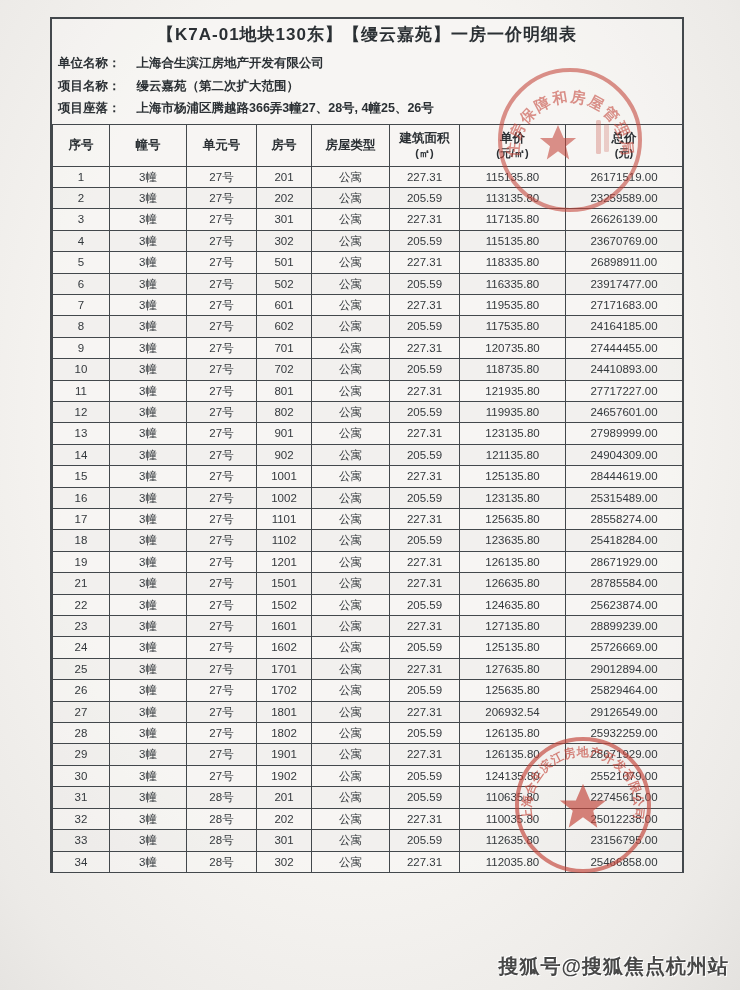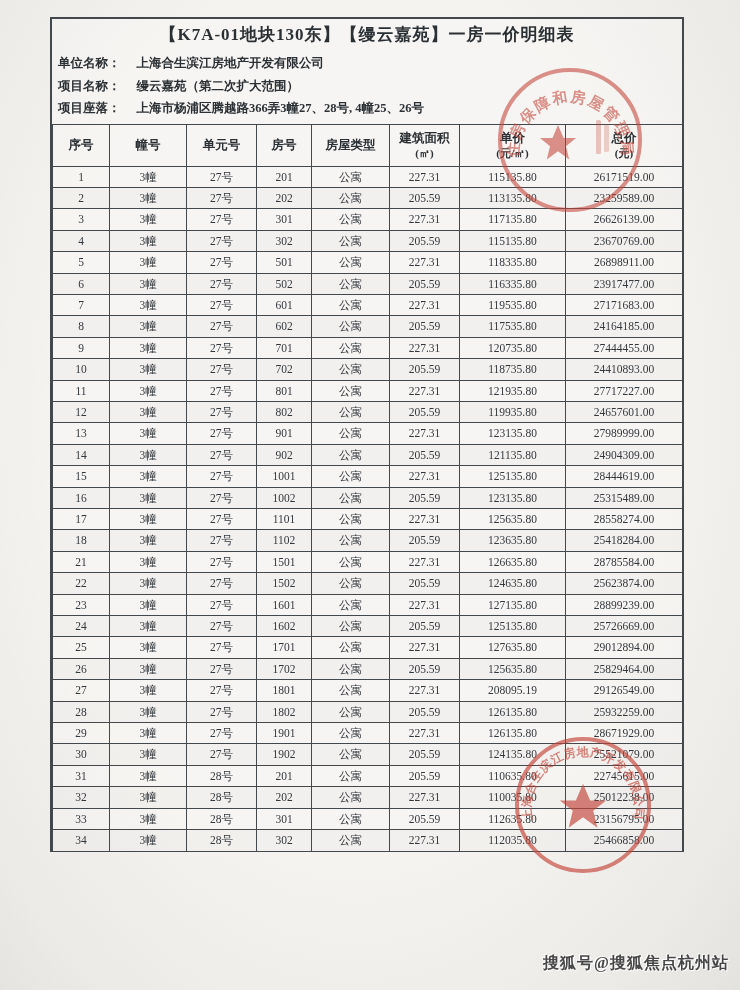--- a/index.html
+++ b/index.html
@@ -1,20 +1,20 @@
 <!DOCTYPE html>
 <html><head>
 <meta charset="utf-8">
 <style>
   * { margin:0; padding:0; box-sizing:border-box; }
   html,body { background:#e7e5e2; }
   .canvas {
     position:relative; width:740px; height:990px; overflow:hidden;
     background:radial-gradient(ellipse at 48% 42%, #f5f3f0 55%, #eceae7 85%, #e4e2df 100%);
-    font-family:Liberation Serif, serif;
+    font-family:Liberation Sans, sans-serif;
     color:#2f3337;
   }
   .doc {
     position:absolute; left:50px; top:17px; width:634px;
     border:2px solid #43484c; border-bottom:none;
     background:rgba(255,255,255,0.22);
   }
   .doc-title {
     text-align:center; font-size:17px; font-weight:bold; letter-spacing:1px;
     padding-top:4px; line-height:24px; color:#2b3034;
@@ -31,21 +31,21 @@
   }
   .price-table th { height:42px; font-size:12.5px; font-weight:bold; color:#2b3034;margin-top:26px; }
   .price-table th .h2 { font-size:11px; font-weight:bold; line-height:13px; }
   .price-table td { height:20.4px; line-height:20.4px; font-size:11.5px; color:#33383c; }
   .price-table tbody tr:nth-child(even) td { background:rgba(90,95,100,0.03); }
   .seal { position:absolute; pointer-events:none; }
   .seal-top { left:490px; top:60px; opacity:.58; filter:blur(.4px); }
   .seal-bottom { left:508px; top:730px; opacity:.66; filter:blur(.4px); }
   .watermark {
     position:absolute; right:11px; top:953px;
-    font-size:16px; font-weight:bold; letter-spacing:1px; color:#474747;
+    font-size:20px; font-weight:bold; letter-spacing:1px; color:#474747;
     text-shadow:1px 1px 0 rgba(255,255,255,.95), -1px -1px 0 rgba(255,255,255,.9),
                 0 0 2px rgba(255,255,255,.8);
   }
 </style>
 </head>
 <body>
 
 <div class="canvas">
 
   <div class="doc">
@@ -280,20 +280,30 @@
             <td>18</td>
             <td>3幢</td>
             <td>27号</td>
             <td>1102</td>
             <td>公寓</td>
             <td>205.59</td>
             <td>123635.80</td>
             <td>25418284.00</td>
           </tr>
           <tr>
+            <td>19</td>
+            <td>3幢</td>
+            <td>27号</td>
+            <td>1201</td>
+            <td>公寓</td>
+            <td>227.31</td>
+            <td>126135.80</td>
+            <td>28671929.00</td>
+          </tr>
+          <tr>
             <td>21</td>
             <td>3幢</td>
             <td>27号</td>
             <td>1501</td>
             <td>公寓</td>
             <td>227.31</td>
             <td>126635.80</td>
             <td>28785584.00</td>
           </tr>
           <tr>
@@ -346,21 +356,21 @@
             <td>125635.80</td>
             <td>25829464.00</td>
           </tr>
           <tr>
             <td>27</td>
             <td>3幢</td>
             <td>27号</td>
             <td>1801</td>
             <td>公寓</td>
             <td>227.31</td>
-            <td>208095.19</td>
+            <td>206932.54</td>
             <td>29126549.00</td>
           </tr>
           <tr>
             <td>28</td>
             <td>3幢</td>
             <td>27号</td>
             <td>1802</td>
             <td>公寓</td>
             <td>205.59</td>
             <td>126135.80</td>

